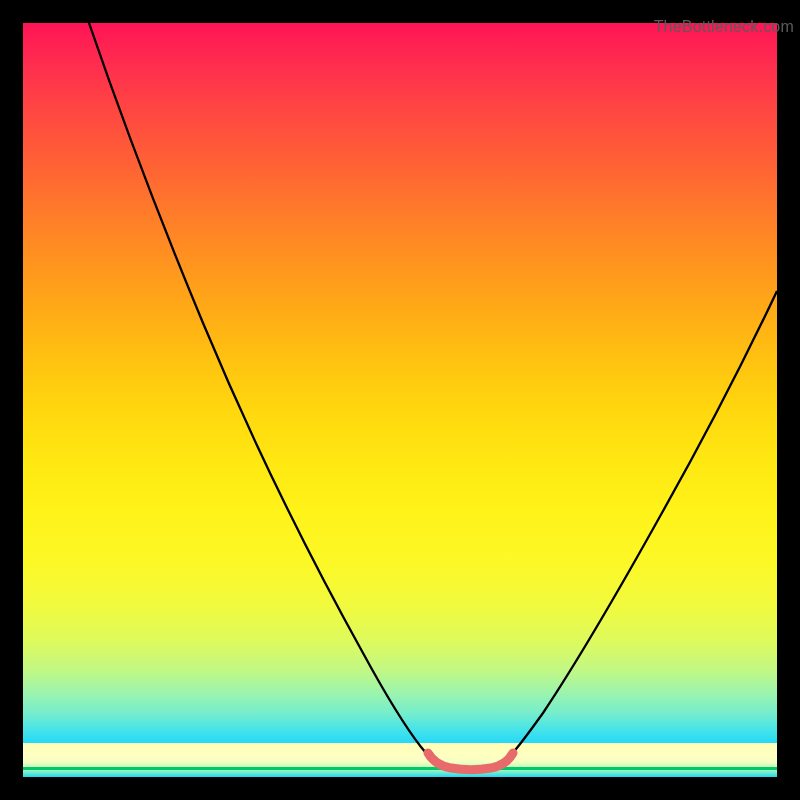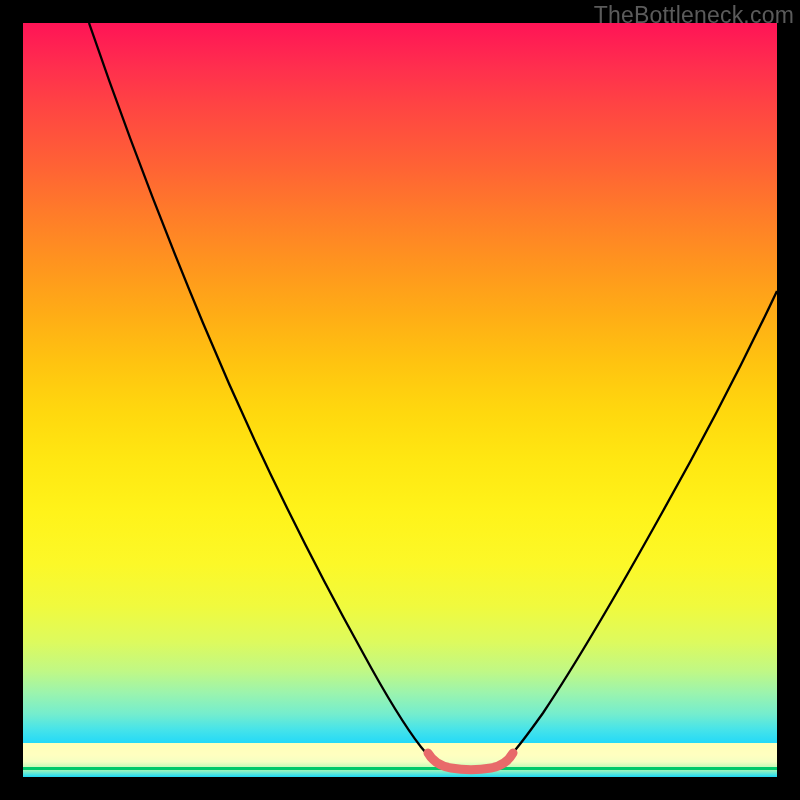--- a/index.html
+++ b/index.html
@@ -75,24 +75,24 @@
   }
   svg.curves {
     position: absolute;
     left: 0;
     top: 0;
     width: 754px;
     height: 754px;
   }
   .watermark {
     position: absolute;
-    top: 2px;
+    top: 18px;
     right: 6px;
     color: #5b5b5b;
-    font-size: 23px;
+    font-size: 16px;
     font-weight: 400;
     letter-spacing: 0.2px;
   }
 </style>
 </head>
 <body>
 
 <div class="frame">
   <div class="gradient"></div>
   <div class="band"></div>

